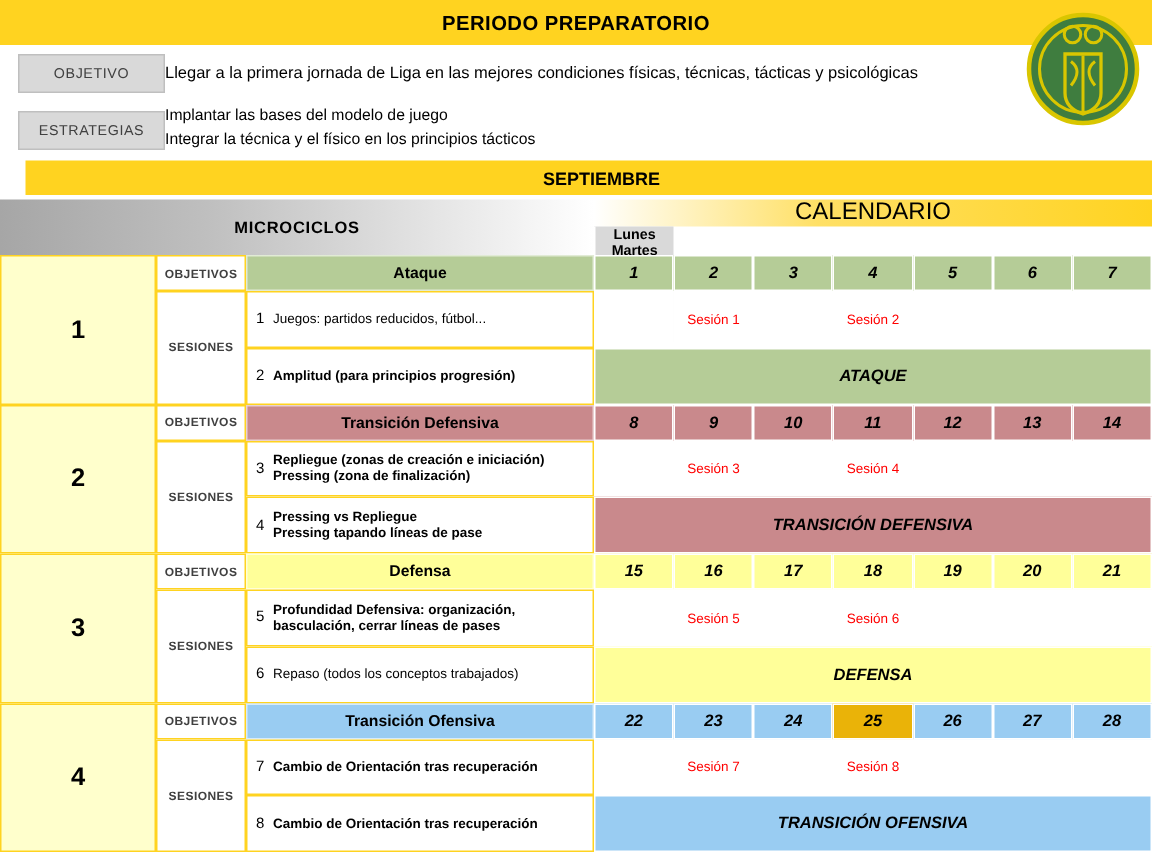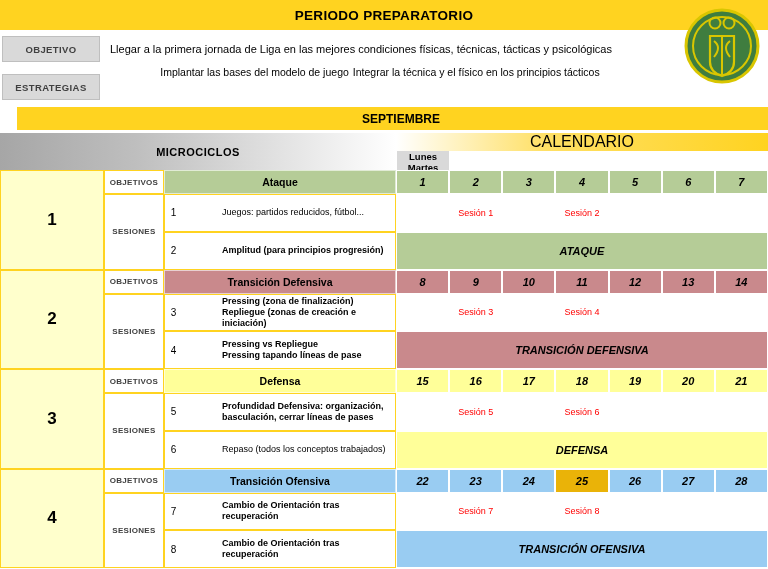--- a/index.html
+++ b/index.html
@@ -22,36 +22,36 @@
     display: flex; align-items: center; justify-content: center;
     font-weight: bold; font-size: 13.5px; color: #000; letter-spacing: .3px;
   }
   .title-left-pad {
     position: absolute; left: 0; top: 0; width: 104px; height: 30px; background: #ffd320;
   }
   .title-right-pad {
     position: absolute; left: 664px; top: 0; width: 104px; height: 30px; background: #ffd320;
   }
   .lbl-objetivo, .lbl-estrategias {
-    position: absolute; left: 2px; width: 98px; height: 26px;
+    position: absolute; left: 12px; width: 98px; height: 26px;
     background: #d9d9d9; border: 1px solid #bfbfbf;
     display: flex; align-items: center; justify-content: center;
-    font-size: 9.5px; font-weight: bold; color: #404040; letter-spacing: .4px;
+    font-size: 9.5px; font-weight: normal; color: #404040; letter-spacing: .4px;
   }
   .lbl-objetivo { top: 36px; }
   .lbl-estrategias { top: 74px; }
 
   .txt-objetivo {
     position: absolute; left: 110px; top: 38px; width: 540px; height: 22px;
     font-size: 11px; color: #000; display: flex; align-items: center;
   }
   .txt-estrategias {
     position: absolute; left: 110px; top: 66px; width: 540px; height: 38px;
     font-size: 10.5px; color: #000;
-    display: flex; flex-direction: row; justify-content: center; gap: 4px;
+    display: flex; flex-direction: column; justify-content: center; gap: 4px;
   }
 
   
   .crest {
     position: absolute; left: 684px; top: 8px; width: 76px; height: 76px;
   }
 
   
   .month-bar {
     position: absolute; left: 17px; top: 107px; width: 768px; height: 23px;
@@ -117,21 +117,21 @@
   }
   .ses-row {
     position: absolute; left: 164px; width: 232px; height: 37.75px;
     border: 1px solid #ffd320; background: #ffffff;
     display: flex; align-items: center;
   }
   .ses-num {
     width: 17px; text-align: center; font-size: 10px; color: #000; flex: none;
   }
   .ses-txt {
-    flex: 1; font-size: 9px; color: #000; line-height: 1.25; padding-right: 3px; margin-left: 40px;
+    flex: 1; font-size: 9px; color: #000; line-height: 1.25; padding-right: 3px;
   }
 
   
   .datesrow { position: absolute; left: 396px; top: 0; width: 372px; height: 24px; display: flex; }
   .datecell {
     width: 53.14px; height: 24px; border: 1px solid #ffffff;
     display: flex; align-items: center; justify-content: center;
     font-size: 11px; font-weight: bold; font-style: italic; color: #000;
   }
   .sessrow { position: absolute; left: 396px; top: 24px; width: 372px; height: 37.75px; display: flex; }
@@ -229,22 +229,22 @@
           <div class="bannerrow" style="background:#b5cc97">ATAQUE</div>
         </div>
         <div class="week" style="top: 136.5px;">
           <div class="wk-num">2</div>
           <div class="wk-objlabel">OBJETIVOS</div>
           <div class="wk-objtitle" style="background:#c9898c">Transición Defensiva</div>
           <div class="wk-seslabel">SESIONES</div>
           <div class="ses-row" style="top:24px">
             <div class="ses-num">3</div>
             <div class="ses-txt" style="font-weight:bold">
+              <div>Repliegue (zonas de creación e iniciación)</div>
               <div>Pressing (zona de finalización)</div>
-              <div>Repliegue (zonas de creación e iniciación)</div>
             </div>
           </div>
           <div class="ses-row" style="top:61.75px">
             <div class="ses-num">4</div>
             <div class="ses-txt" style="font-weight:bold">
               <div>Pressing vs Repliegue</div>
               <div>Pressing tapando líneas de pase</div>
             </div>
           </div>
           <div class="datesrow">

